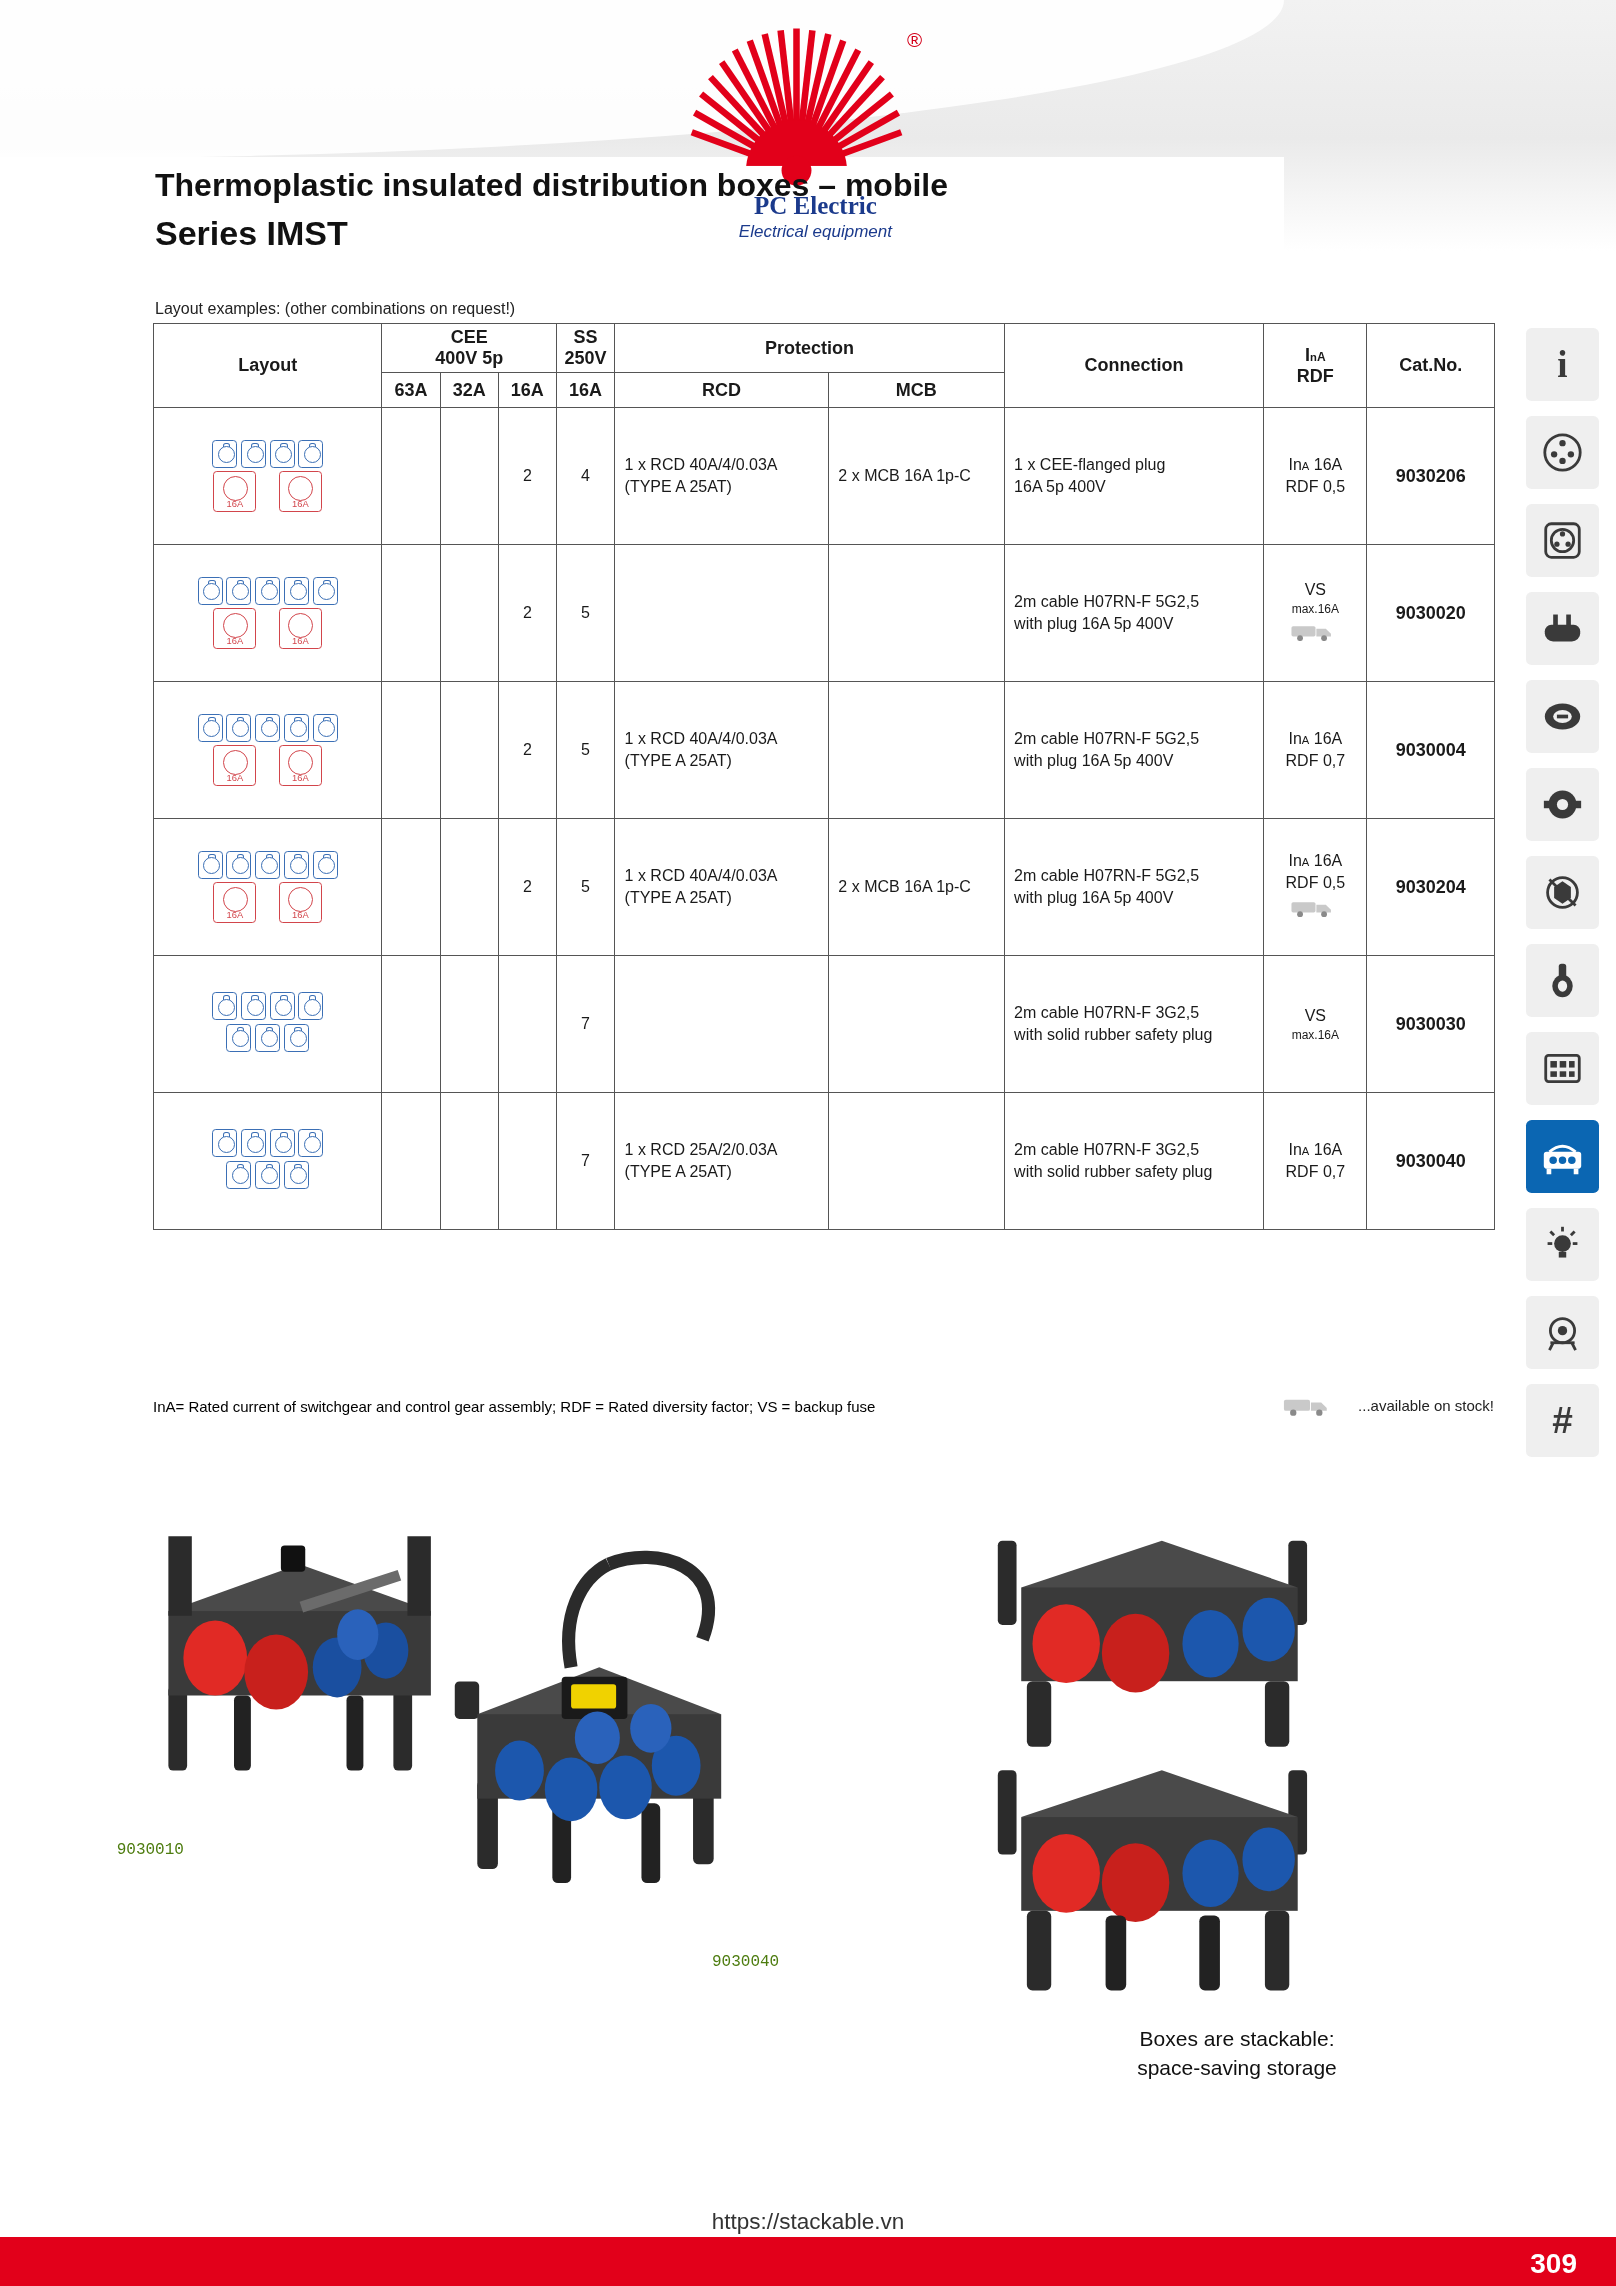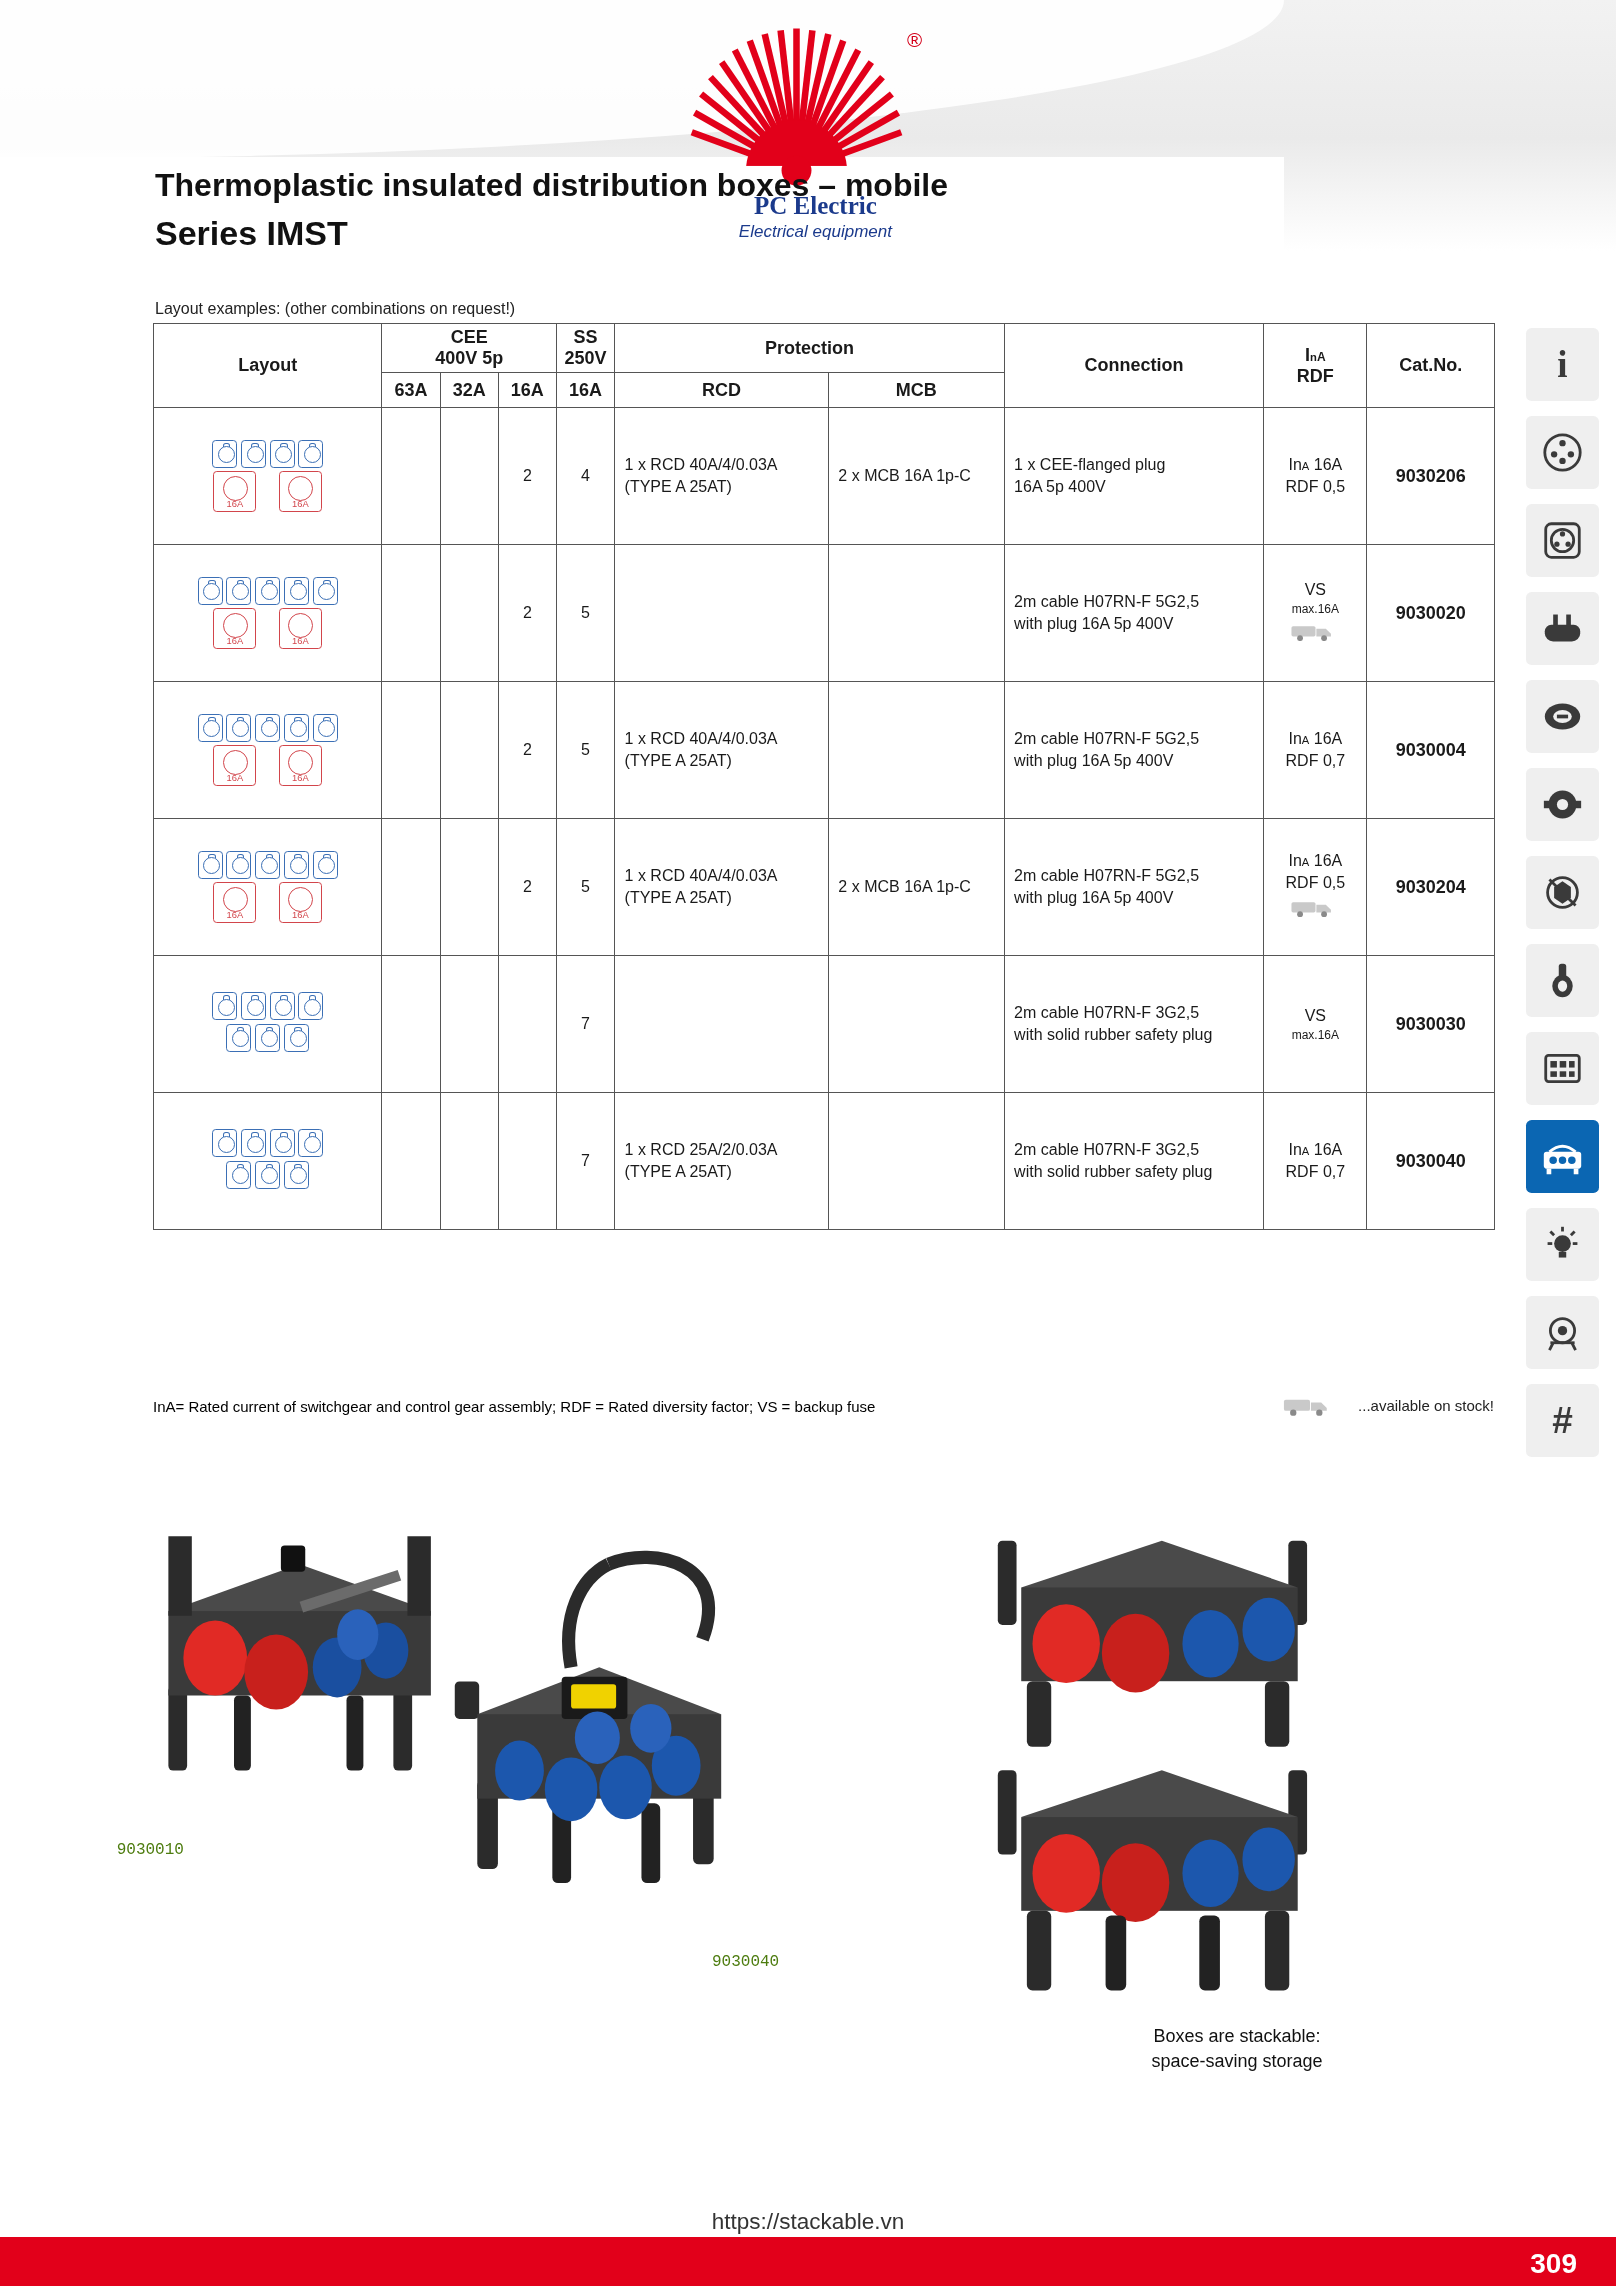--- a/index.html
+++ b/index.html
@@ -148,21 +148,21 @@
   .stock-note {
     position:absolute; right:122px; top:1394px; font-size:15px; color:#222;
     display:flex; align-items:center; gap:21px;
   }
 
   
   .photos { position:absolute; left:112px; top:1480px; width:1387px; height:675px; }
   .cap { position:absolute; font-size:16px; color:#4d7c0f;font-family:Liberation Mono, monospace; }
   .stack-cap {
     position:absolute; left:1040px; top:2024px; width:394px; text-align:center;
-    font-size:18px; color:#111; line-height:1.4;
+    font-size:21px; color:#111; line-height:1.4;
   }
 
   
   .url {
     position:absolute; left:0; top:2209px; width:1616px; text-align:center;
     font-size:22.5px; color:#333;
   }
   .footer-bar {
     position:absolute; left:0; bottom:0; width:1616px; height:49px; background:#e2001a;
   }

